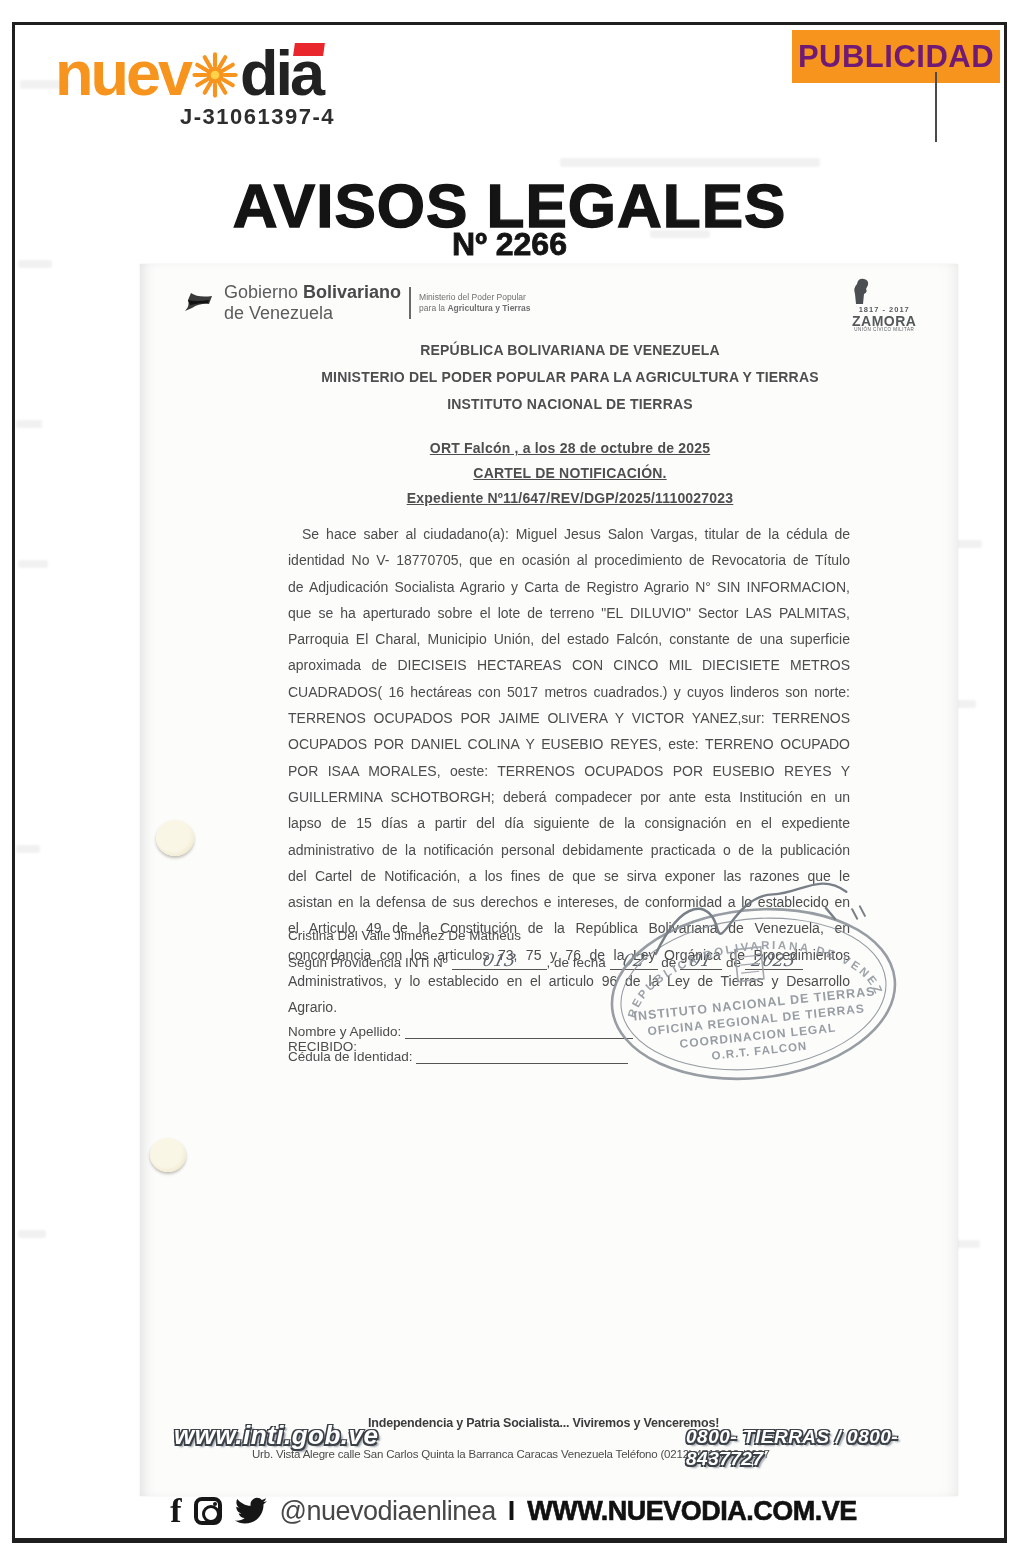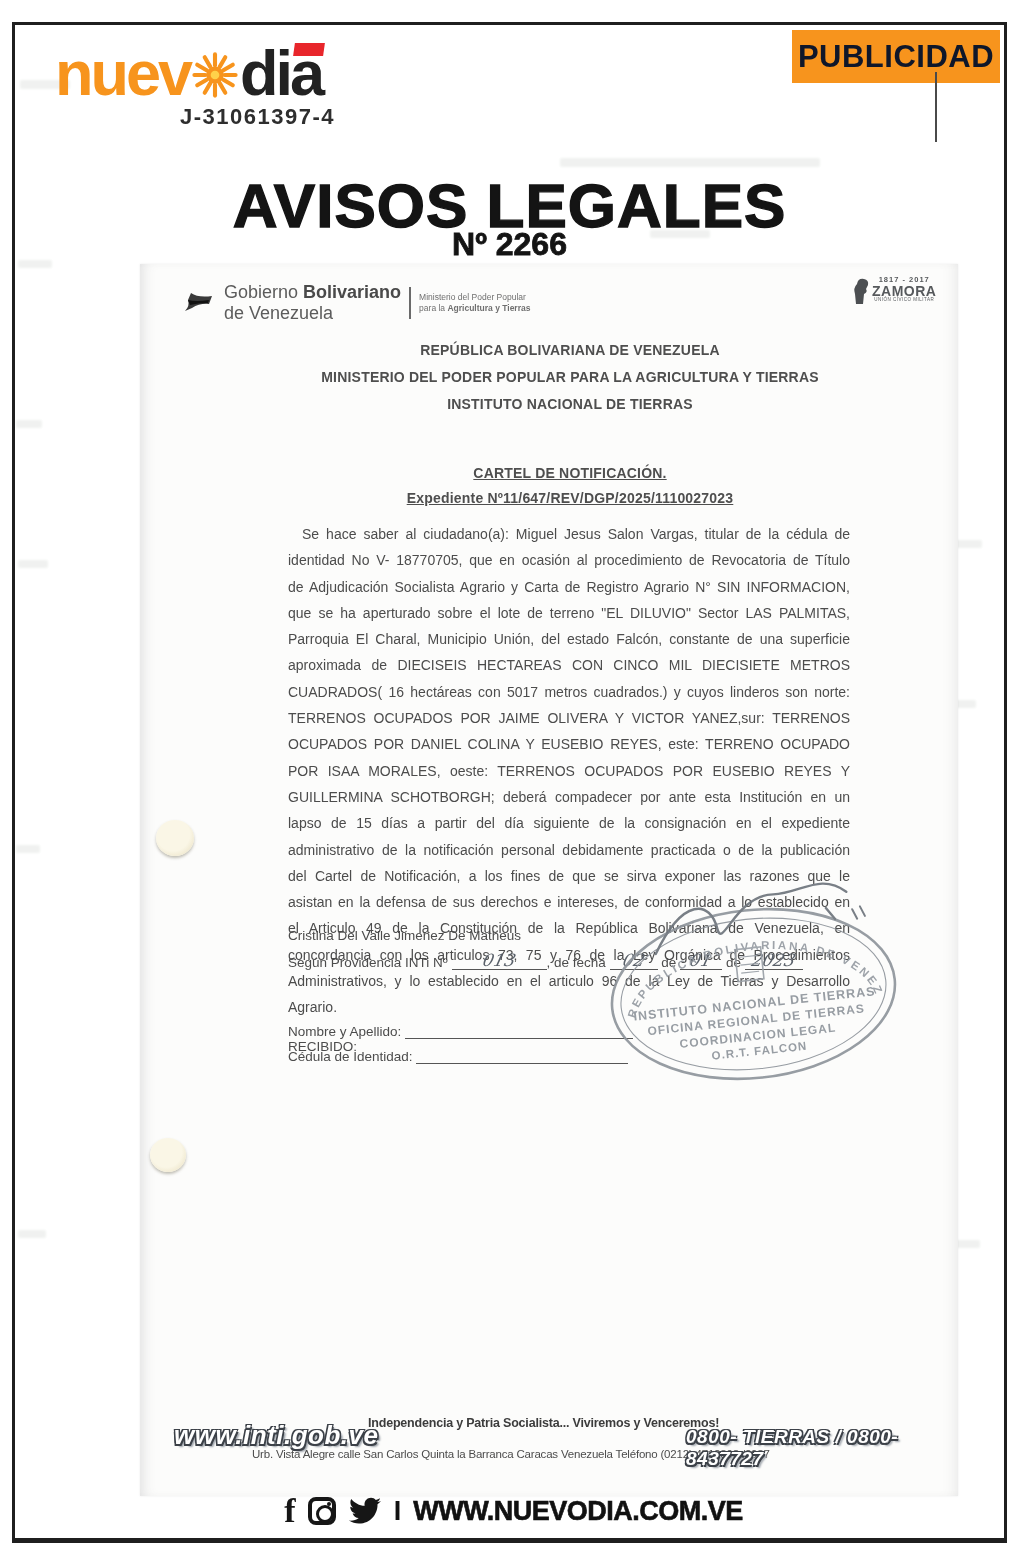--- a/index.html
+++ b/index.html
@@ -14,41 +14,41 @@
   
   #logo{left:55px;top:34px;height:78px;display:flex;align-items:center;}
   .logo-word{font-size:63px;font-weight:800;letter-spacing:-3px;line-height:1;}
   .logo-nuev{color:#f7941d;}
   .logo-dia{color:#222222;position:relative;}
   .logo-accent{position:absolute;left:54px;top:1px;width:30px;height:13px;background:#e8262b;transform:skewX(-8deg);}
   #sun-icon{margin:4px 2px 0 2px;}
   #jnumber{left:180px;top:104px;font-size:22px;font-weight:700;color:#2e2e2e;letter-spacing:1.5px;}
   #dateline{left:375px;top:106px;font-size:22px;font-weight:700;color:#101010;letter-spacing:.4px;}
   #publicidad{left:792px;top:30px;width:208px;height:53px;background:#f7941d;display:flex;align-items:center;justify-content:center;
-              font-size:31px;font-weight:800;color:#0f172a;letter-spacing:.5px;transform-origin:center;}
+              font-size:31px;font-weight:800;color:#701a75;letter-spacing:.5px;transform-origin:center;}
   #column-rule{left:935px;top:72px;width:2px;height:70px;background:#4a4a4a;}
 
   #avisos{left:12px;top:170px;width:995px;text-align:center;font-size:62px;font-weight:800;color:#141414;
           letter-spacing:1px;-webkit-text-stroke:1.4px #141414;}
   #aviso-num{left:12px;top:226px;width:995px;text-align:center;font-size:32px;font-weight:800;color:#141414;
              -webkit-text-stroke:.8px #141414;}
 
   
   #doc{left:140px;top:264px;width:818px;height:1232px;background:#fcfcfb;
        box-shadow:inset 10px 0 14px -8px rgba(80,80,90,.18), inset -12px 0 16px -12px rgba(80,80,90,.15), 0 0 2px rgba(0,0,0,.08);
        color:#4c4c4c;}
   #doc .abs{position:absolute;}
 
   
   #gov-header{left:42px;top:18px;display:flex;align-items:center;}
   .gov-text{margin-left:8px;font-size:18px;color:#5c5c5c;line-height:1.15;}
   .gov-text b{color:#4a4a4a;}
   .gov-divider{width:2px;height:32px;background:#6a6a6a;margin:0 8px;}
   .ministry{font-size:8.5px;color:#6f6f6f;line-height:1.3;}
-  #zamora{right:14px;top:12px;width:92px;display:flex;align-items:flex-start;}
+  #zamora{right:14px;top:12px;width:92px;display:flex;align-items:flex-start;flex-direction:column;}
   .zamora-text{text-align:center;color:#56595c;line-height:1;}
   .zamora-years{font-size:7.5px;font-weight:700;letter-spacing:1px;}
   .zamora-name{font-size:14px;font-weight:800;letter-spacing:.5px;}
   .zamora-sub{font-size:4.5px;letter-spacing:.5px;}
 
   .doc-heading{left:60px;width:740px;text-align:center;font-size:14px;font-weight:700;color:#4e4e4e;letter-spacing:.2px;}
   .doc-underlined{text-decoration:underline;}
 
   #body-text{left:148px;top:257px;width:562px;font-size:14px;line-height:26.3px;text-align:justify;
              text-indent:14px;color:#4c4c4c;word-spacing:1.5px;}
@@ -170,20 +170,21 @@
         <div class="zamora-years">1817 - 2017</div>
         <div class="zamora-name">ZAMORA</div>
         <div class="zamora-sub">UNIÓN CÍVICO MILITAR</div>
       </div>
     </div>
 
     <div class="abs doc-heading" style="top:78px;">REPÚBLICA BOLIVARIANA DE VENEZUELA</div>
     <div class="abs doc-heading" style="top:105px;">MINISTERIO DEL PODER POPULAR PARA LA AGRICULTURA Y TIERRAS</div>
     <div class="abs doc-heading" style="top:132px;">INSTITUTO NACIONAL DE TIERRAS</div>
 
+    <div class="abs doc-heading doc-underlined" style="top:176px;">ORT Falcón , a los 28 de octubre de 2025</div>
     <div class="abs doc-heading doc-underlined" style="top:201px;">CARTEL DE NOTIFICACIÓN.</div>
     <div class="abs doc-heading doc-underlined" style="top:226px;">Expediente Nº11/647/REV/DGP/2025/1110027023</div>
 
     <div class="abs" id="body-text">Se hace saber al ciudadano(a): Miguel Jesus Salon Vargas, titular de la cédula de identidad No V- 18770705, que en ocasión al procedimiento de Revocatoria de Título de Adjudicación Socialista Agrario y Carta de Registro Agrario N° SIN INFORMACION, que se ha aperturado sobre el lote de terreno "EL DILUVIO" Sector LAS PALMITAS, Parroquia El Charal, Municipio Unión, del estado Falcón, constante de una superficie aproximada de DIECISEIS HECTAREAS CON CINCO MIL DIECISIETE METROS CUADRADOS( 16 hectáreas con 5017 metros cuadrados.) y cuyos linderos son norte: TERRENOS OCUPADOS POR JAIME OLIVERA Y VICTOR YANEZ,sur: TERRENOS OCUPADOS POR DANIEL COLINA Y EUSEBIO REYES, este: TERRENO OCUPADO POR ISAA MORALES, oeste: TERRENOS OCUPADOS POR EUSEBIO REYES Y GUILLERMINA SCHOTBORGH; deberá compadecer por ante esta Institución en un lapso de 15 días a partir del día siguiente de la consignación en el expediente administrativo de la notificación personal debidamente practicada o de la publicación del Cartel de Notificación, a los fines de que se sirva exponer las razones que le asistan en la defensa de sus derechos e intereses, de conformidad a lo establecido en el Articulo 49 de la Constitución de la República Bolivariana de Venezuela, en concordancia con los articulos 73, 75 y 76 de la Ley Orgánica de Procedimientos Administrativos, y lo establecido en el articulo 96 de la Ley de Tierras y Desarrollo Agrario.</div>
 
     <div class="abs" id="signer">Cristina Del Valle Jimenez De Matheus</div>
 
     <div class="abs" id="providencia">
       <span>Según Providencia INTi Nº</span>
       <span class="blank" style="width:95px;"><span class="hand">013</span></span><span>, de fecha</span>
@@ -233,17 +234,18 @@
   </div>
 
   <div class="abs" id="social-bar">
     <span class="soc-icon" id="fb-icon">f</span>
     <span class="soc-icon" id="ig-icon"></span>
     <span class="soc-icon">
       <svg width="34" height="28" viewBox="0 0 34 28">
         <path d="M33,4 C31.8,4.6 30.5,5 29.2,5.1 C30.6,4.2 31.6,2.9 32,1.3 C30.7,2.1 29.3,2.7 27.8,3 C26.6,1.6 24.9,0.8 23,0.8 C19.4,0.8 16.5,3.7 16.5,7.3 C16.5,7.8 16.6,8.3 16.7,8.8 C11.3,8.5 6.5,5.9 3.3,1.9 C2.7,2.9 2.4,4 2.4,5.2 C2.4,7.5 3.5,9.5 5.3,10.7 C4.2,10.6 3.2,10.3 2.3,9.8 L2.3,9.9 C2.3,13 4.5,15.7 7.5,16.3 C7,16.4 6.4,16.5 5.8,16.5 C5.4,16.5 5,16.5 4.6,16.4 C5.4,19 7.9,20.9 10.7,20.9 C8.5,22.7 5.7,23.7 2.6,23.7 C2.1,23.7 1.5,23.7 1,23.6 C3.9,25.5 7.3,26.6 10.9,26.6 C23,26.6 29.5,16.6 29.5,8 L29.5,7.2 C30.8,6.3 31.9,5.2 33,4 Z" fill="#161616"></path>
       </svg>
     </span>
+    <span id="handle">@nuevodiaenlinea</span>
     <span id="bar-sep">I</span>
     <span id="site-url">WWW.NUEVODIA.COM.VE</span>
   </div>
 
 </div>
 
 </body></html>

